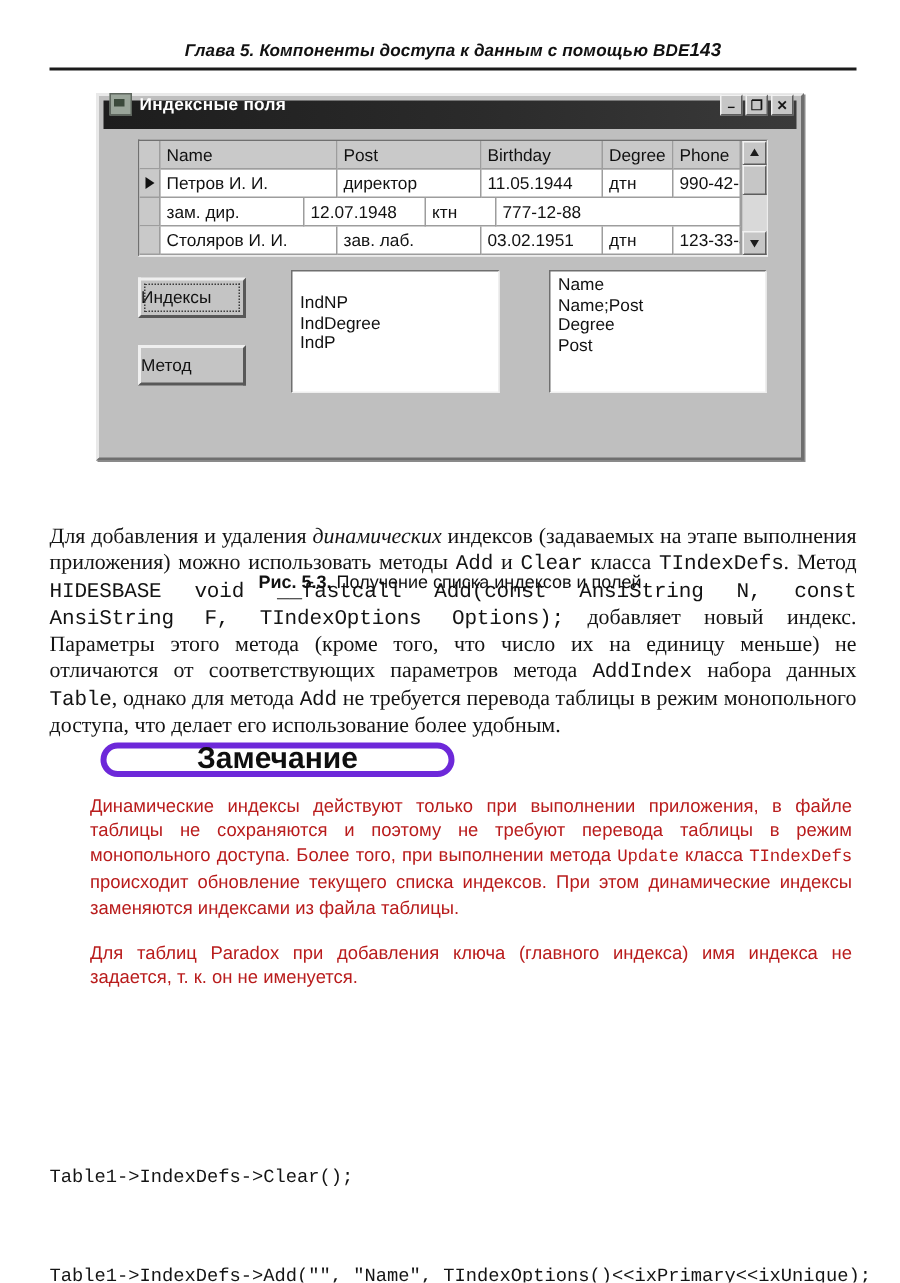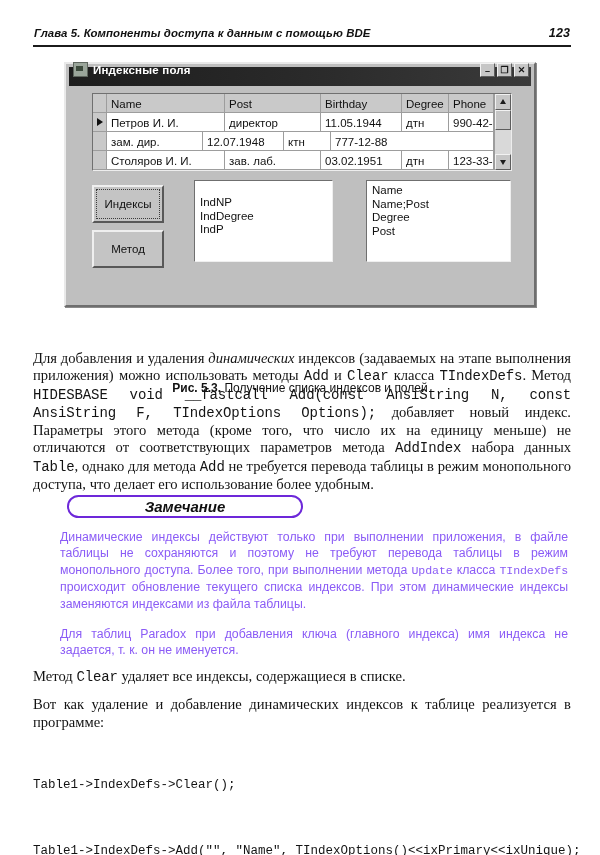--- a/index.html
+++ b/index.html
@@ -25,21 +25,21 @@
   }
 
   
   .runhead {
     position: absolute;
     top: 26px;
     left: 34px;
     right: 30px;
     display: flex;
     align-items: baseline;
-    justify-content: space-between;
+    justify-content: center;
     font-family: "Liberation Sans", sans-serif;
     font-style: italic;
     font-weight: bold;
     font-size: 11.4px;
     letter-spacing: .1px;
     color: #111;
   }
   .runhead .pgno {
     font-size: 12.5px;
     font-style: italic;
@@ -232,33 +232,33 @@
     border-left: 1px solid #f2f2f2;
     border-right: 1px solid #5d5d5d;
     border-bottom: 1px solid #5d5d5d;
     box-sizing: border-box;
   }
   .strack { flex: 1 1 auto; background: #d9d9d9; }
 
   
   .btn {
     position: absolute;
-    width: 72px; height: 38px;
+    width: 72px; height: 27px;
     background: #c4c4c4;
     border-top: 2px solid #efefef;
     border-left: 2px solid #efefef;
     border-right: 2px solid #585858;
     border-bottom: 2px solid #585858;
     box-sizing: border-box;
     font-family: "Liberation Sans", sans-serif;
     font-size: 11.5px;
     color: #111;
     display: flex;
     align-items: center;
-    justify-content: center;
+    justify-content: flex-start;
   }
   .btn.focused::before {
     content: "";
     position: absolute;
     inset: 2px;
     border: 1px dotted #3b3b3b;
   }
   #btn-indexes { top: 121px; left: 26px; }
   #btn-exit    { top: 166px; left: 26px; }
 
@@ -320,41 +320,40 @@
   .note {
     position: absolute;
     top: 495px;
     left: 33px;
     width: 538px;
   }
   .note-pill {
     margin-left: 34px;
     width: 236px;
     height: 23px;
-    border: 2px solid #6d28d9;
+    border: 4px solid #6d28d9;
     border-radius: 13px;
     display: flex;
     align-items: center;
     justify-content: center;
     font-family: "Liberation Sans", sans-serif;
     font-weight: bold;
-    font-size: 15px;
+    font-size: 20px;
     color: #0f0f0f;
     box-sizing: border-box;
-    font-style: italic;
   }
   .note-body {
     margin-top: 11px;
     margin-left: 27px;
     width: 508px;
     font-family: "Liberation Sans", sans-serif;
     font-size: 12.3px;
     line-height: 16.4px;
     text-align: justify;
-    color: #8b5cf6;
+    color: #b91c1c;
   }
   .note-body p { margin: 0; }
   .note-body p + p { margin-top: 14px; }
   .note-body .mono { font-size: 11.6px; }
 
   .tail {
     position: absolute;
     top: 668px;
     left: 33px;
     width: 538px;
@@ -374,21 +373,21 @@
   }
   .code div { white-space: pre; }
 </style>
 </head>
 <body>
 
 <div class="page">
 
   <div class="runhead">
     <span>Глава 5. Компоненты доступа к данным с помощью BDE</span>
-    <span class="pgno">123</span>
+    <span class="pgno">143</span>
   </div>
   <div class="runrule"></div>
 
   <div class="figure">
     <div class="win">
 
       <div class="titlebar">
         <span class="title-icon"></span>
         <span class="title-text">Индексные поля</span>
         <span class="wbtns">
@@ -483,24 +482,20 @@
   </div>
 
   <div class="note">
     <div class="note-pill">Замечание</div>
     <div class="note-body">
       <p><span>Динамические индексы действуют только при выполнении приложения, в файле таблицы не сохраняются и поэтому не требуют перевода таблицы в режим монопольного доступа. Более того, при выполнении метода </span><span class="mono">Update</span><span> класса </span><span class="mono">TIndexDefs</span><span> происходит обновление текущего списка индексов. При этом динамические индексы заменяются индексами из файла таблицы.</span></p>
       <p>Для таблиц Paradox при добавления ключа (главного индекса) имя индекса не задается, т. к. он не именуется.</p>
     </div>
   </div>
 
-  <div class="tail">
-    <p class="para"><span>Метод </span><span class="mono">Clear</span><span> удаляет все индексы, содержащиеся в списке.</span></p>
-    <p class="para">Вот как удаление и добавление динамических индексов к таблице реализуется в программе:</p>
-  </div>
 
   <div class="code">
     <div>Table1-&gt;IndexDefs-&gt;Clear();</div>
     <div>Table1-&gt;IndexDefs-&gt;Add("", "Name", TIndexOptions()&lt;&lt;ixPrimary&lt;&lt;ixUnique);</div>
     
     
   </div>
 
 </div>
 

